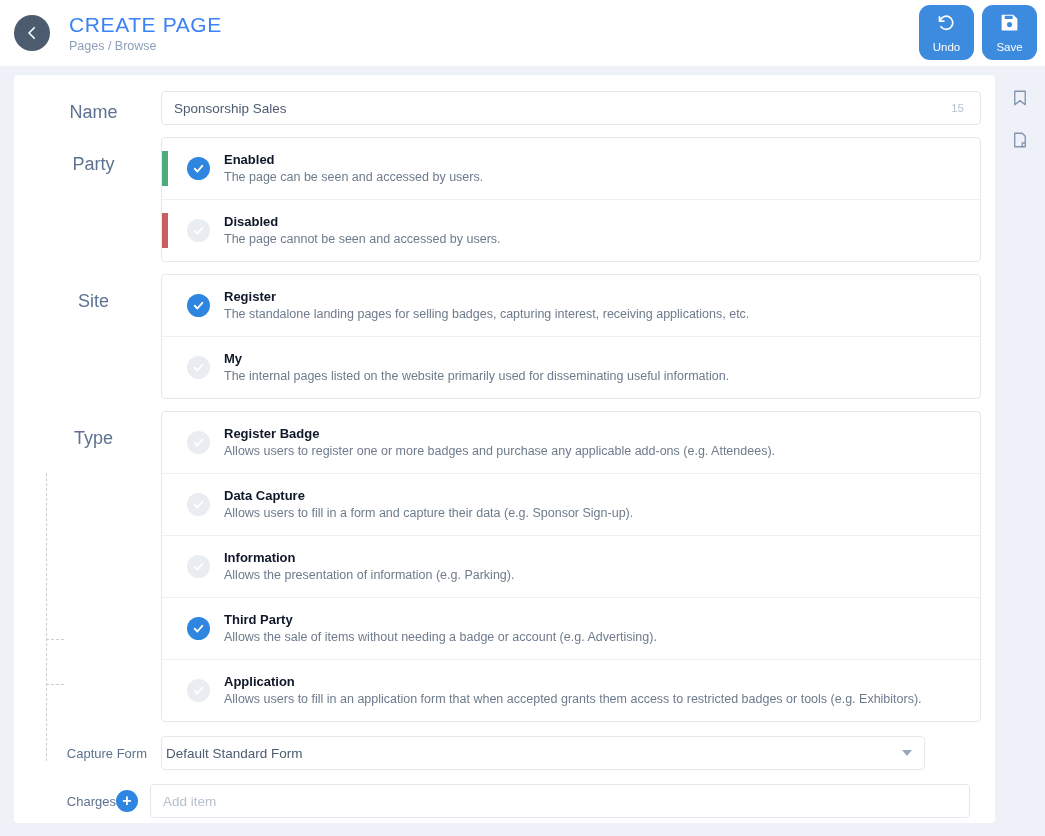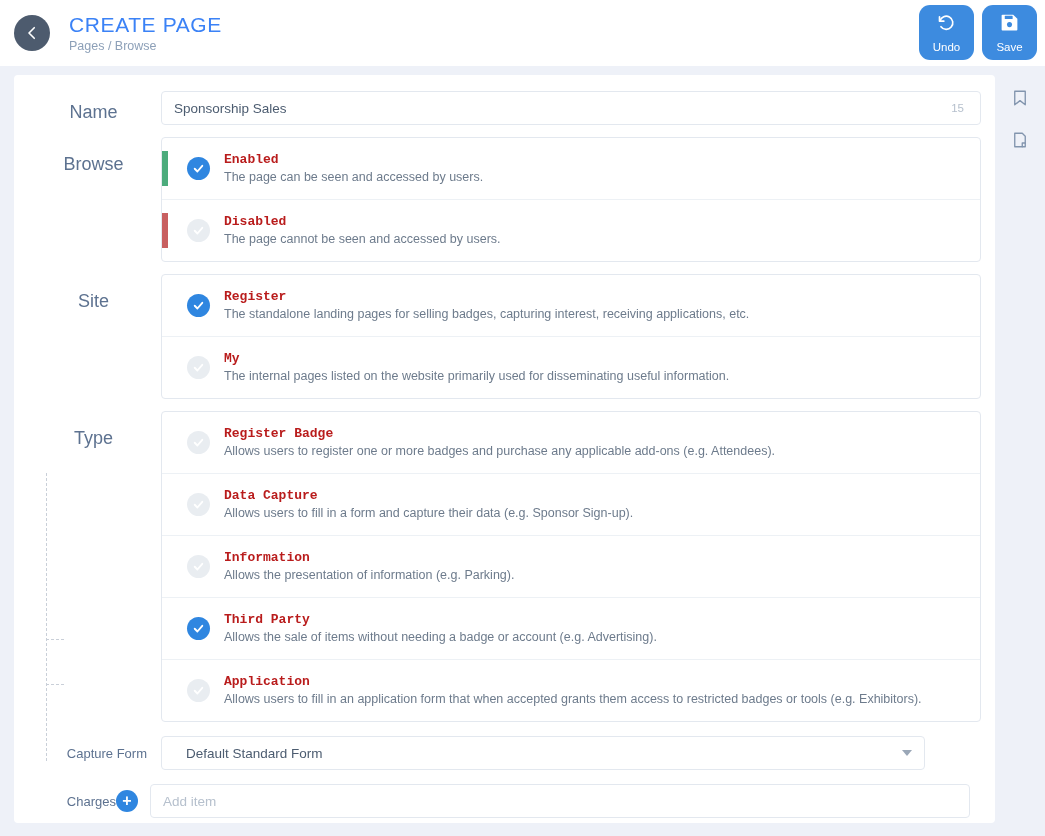--- a/index.html
+++ b/index.html
@@ -94,21 +94,21 @@
   .check {
     width: 23px; height: 23px; border-radius: 50%;
     flex: none; margin: 0 14px 0 19px;
     display: flex; align-items: center; justify-content: center;
     background: #e9edf1;
   }
   .check.on { background: #2f86e0; }
   .check svg { display: block; }
   .opt-text { padding-right: 14px; }
   .opt-title {
-    font-size: 13px; font-weight: bold; color: #b91c1c; line-height: 17px; font-family: Liberation Mono, monospace;
+    font-size: 13px; font-weight: bold; color: #0f172a; line-height: 17px;
   }
   .opt-desc {
     font-size: 12.5px; color: #6d7b8c; line-height: 17px; margin-top: 1px;
   }
 
   .status-row, .site-row, .type-row { padding-top: 12px; }
   .status-row .lbl, .site-row .lbl, .type-row .lbl { padding-top: 17px; }
 
   
   .tree-v {
@@ -124,21 +124,21 @@
 
   
   .sub-row { display: flex; align-items: center; margin-top: 14px; }
   .sub-lbl {
     width: 147px; flex: none; text-align: right; padding-right: 14px;
     font-size: 13px; color: #5d7290;
   }
   .select {
     position: relative; width: 764px; height: 34px;
     border: 1px solid #e3e8ef; border-radius: 4px;
-    display: flex; align-items: center; padding: 0 24px;
+    display: flex; align-items: center; padding: 0 4px;
     font-size: 13.5px; color: #4c5c70; cursor: pointer;
   }
   .caret {
     position: absolute; right: 12px; top: 50%; transform: translateY(-50%);
     width: 0; height: 0;
     border-left: 5px solid transparent; border-right: 5px solid transparent;
     border-top: 6px solid #9aa7b7;
   }
   .plus-btn {
     width: 22px; height: 22px; border-radius: 50%;
@@ -209,21 +209,21 @@
 
   <div class="row name-row">
     <div class="lbl">Name</div>
     <div class="textfield">
       <span>Sponsorship Sales</span>
       <span class="char-count">15</span>
     </div>
   </div>
 
   <div class="row status-row">
-    <div class="lbl">Browse</div>
+    <div class="lbl">Party</div>
     <div class="optgroup">
 
       <div class="opt">
         <div class="opt-bar" style="background:#4cab7c"></div>
         <div class="check on">
           <svg width="13" height="13" viewBox="0 0 24 24" fill="none" stroke="#ffffff" stroke-width="3.4" stroke-linecap="round" stroke-linejoin="round">
             <polyline points="5 12.5 10 17.5 19 7"></polyline>
           </svg>
         </div>
         <div class="opt-text">

